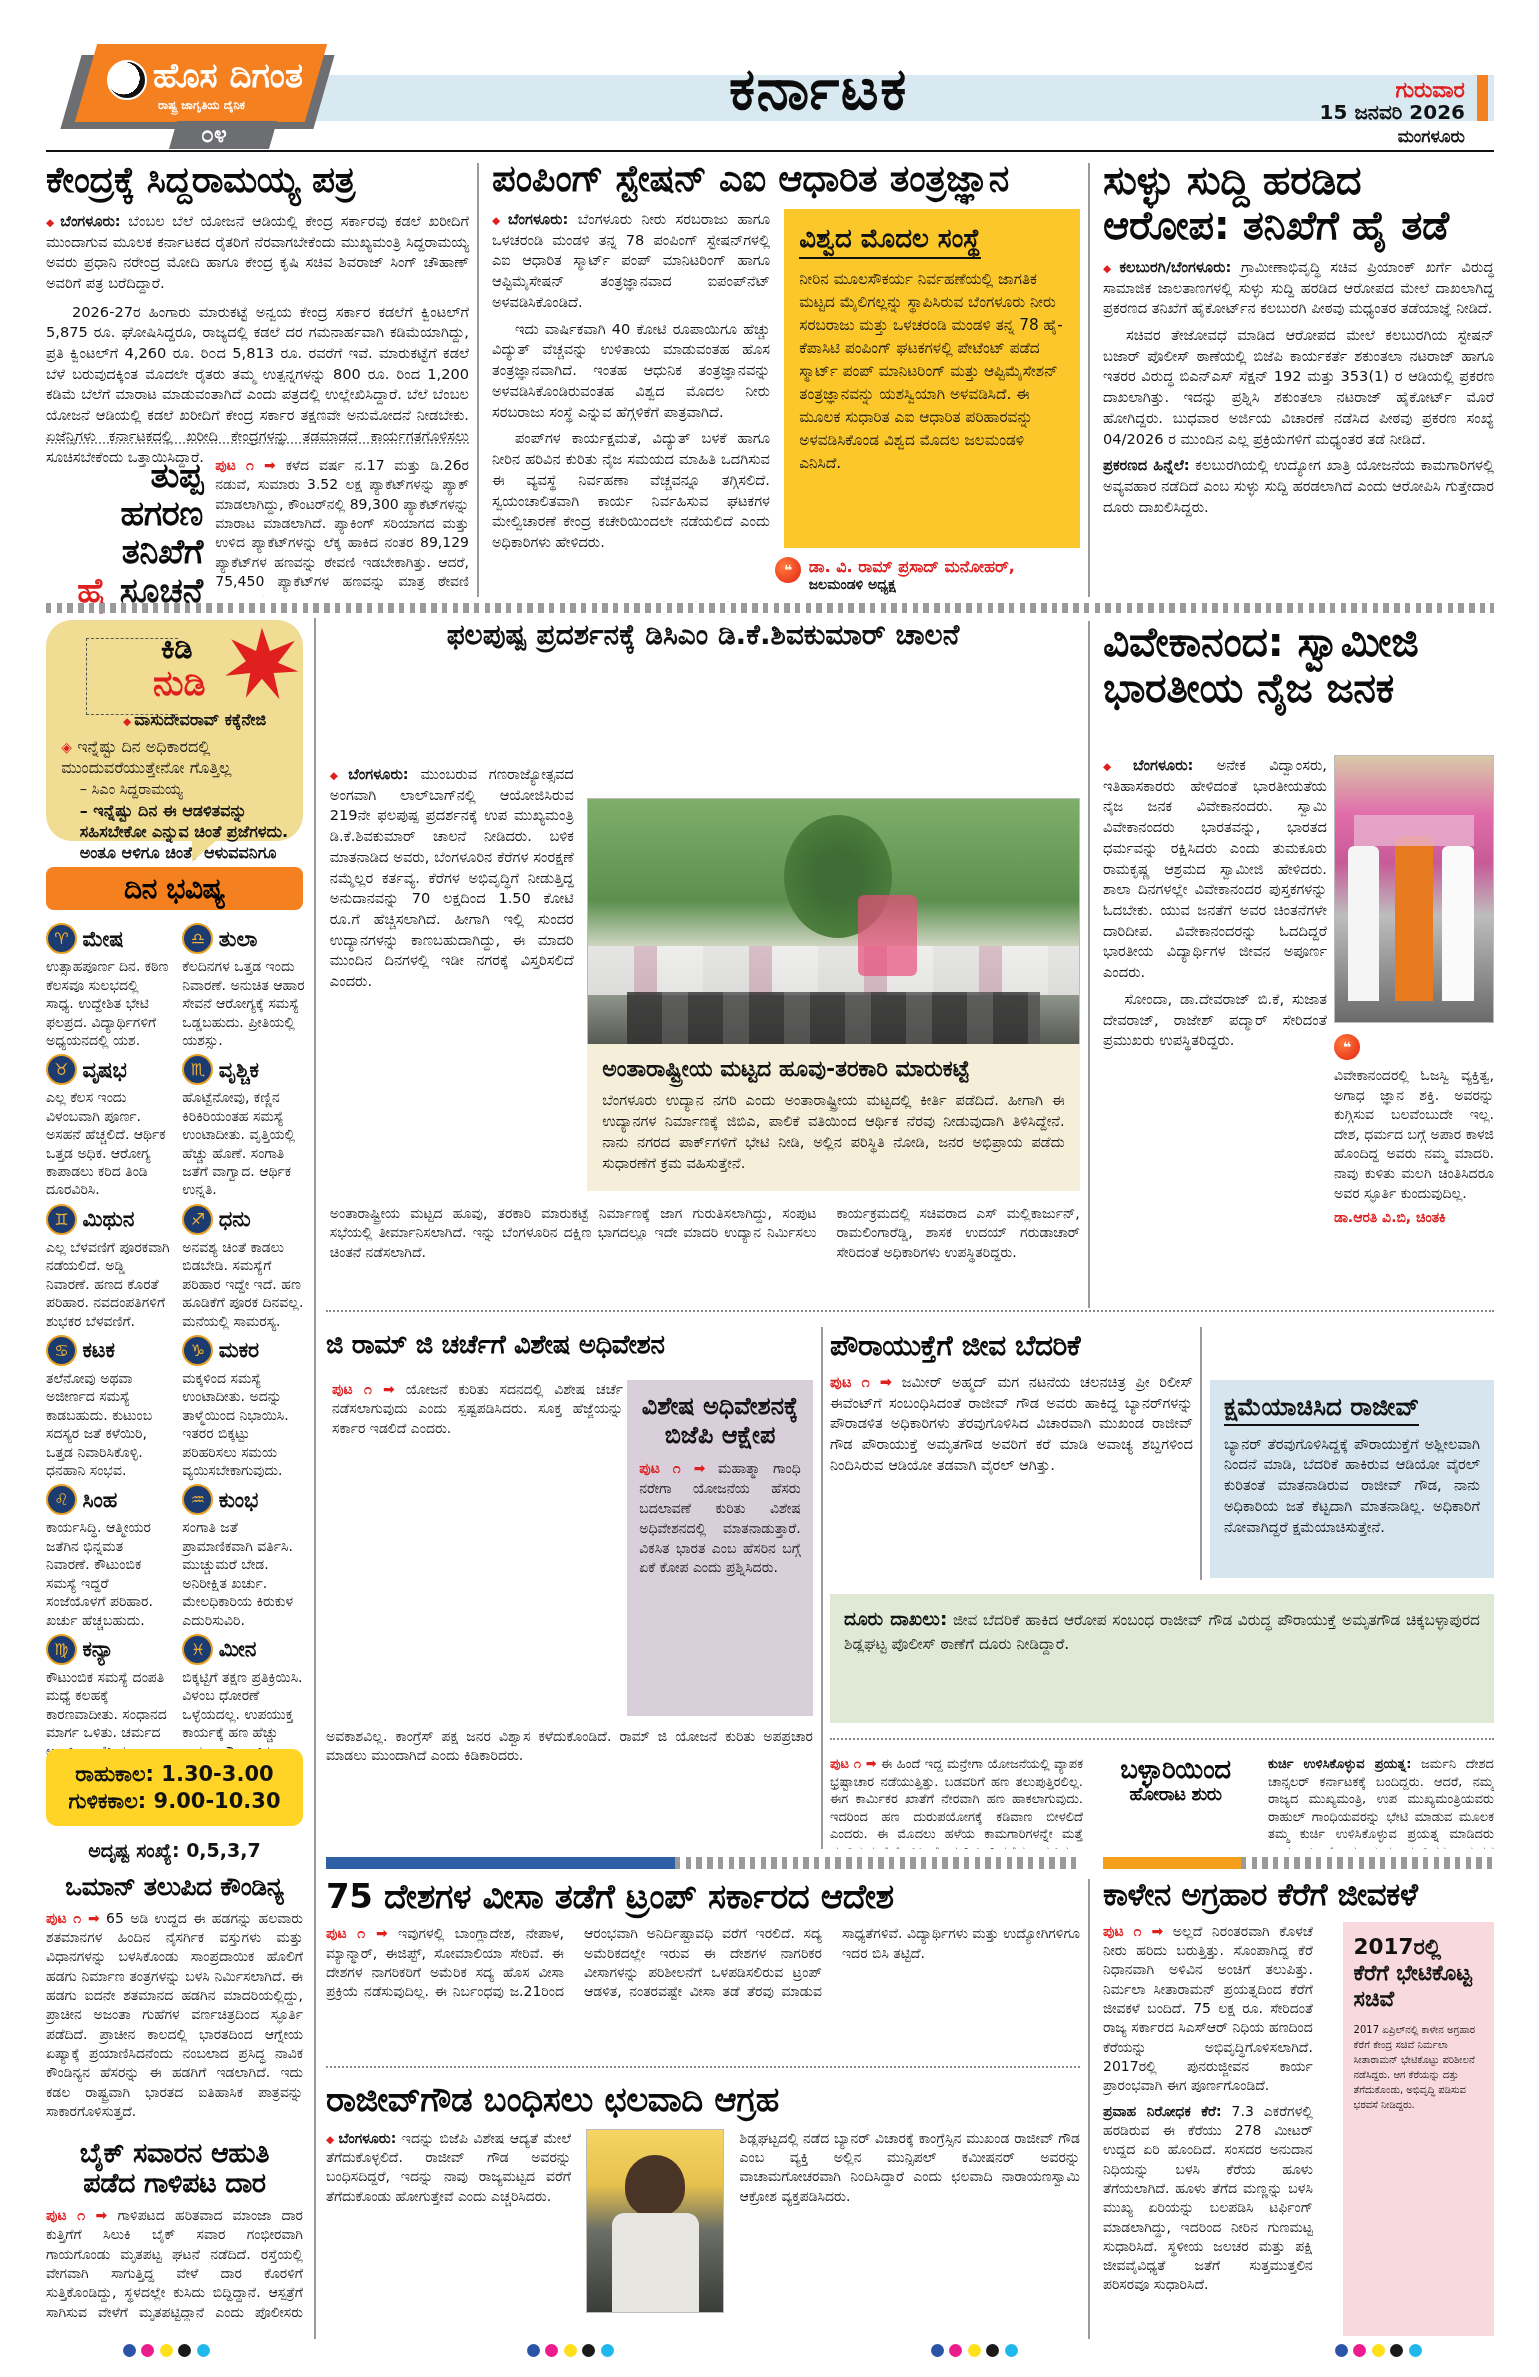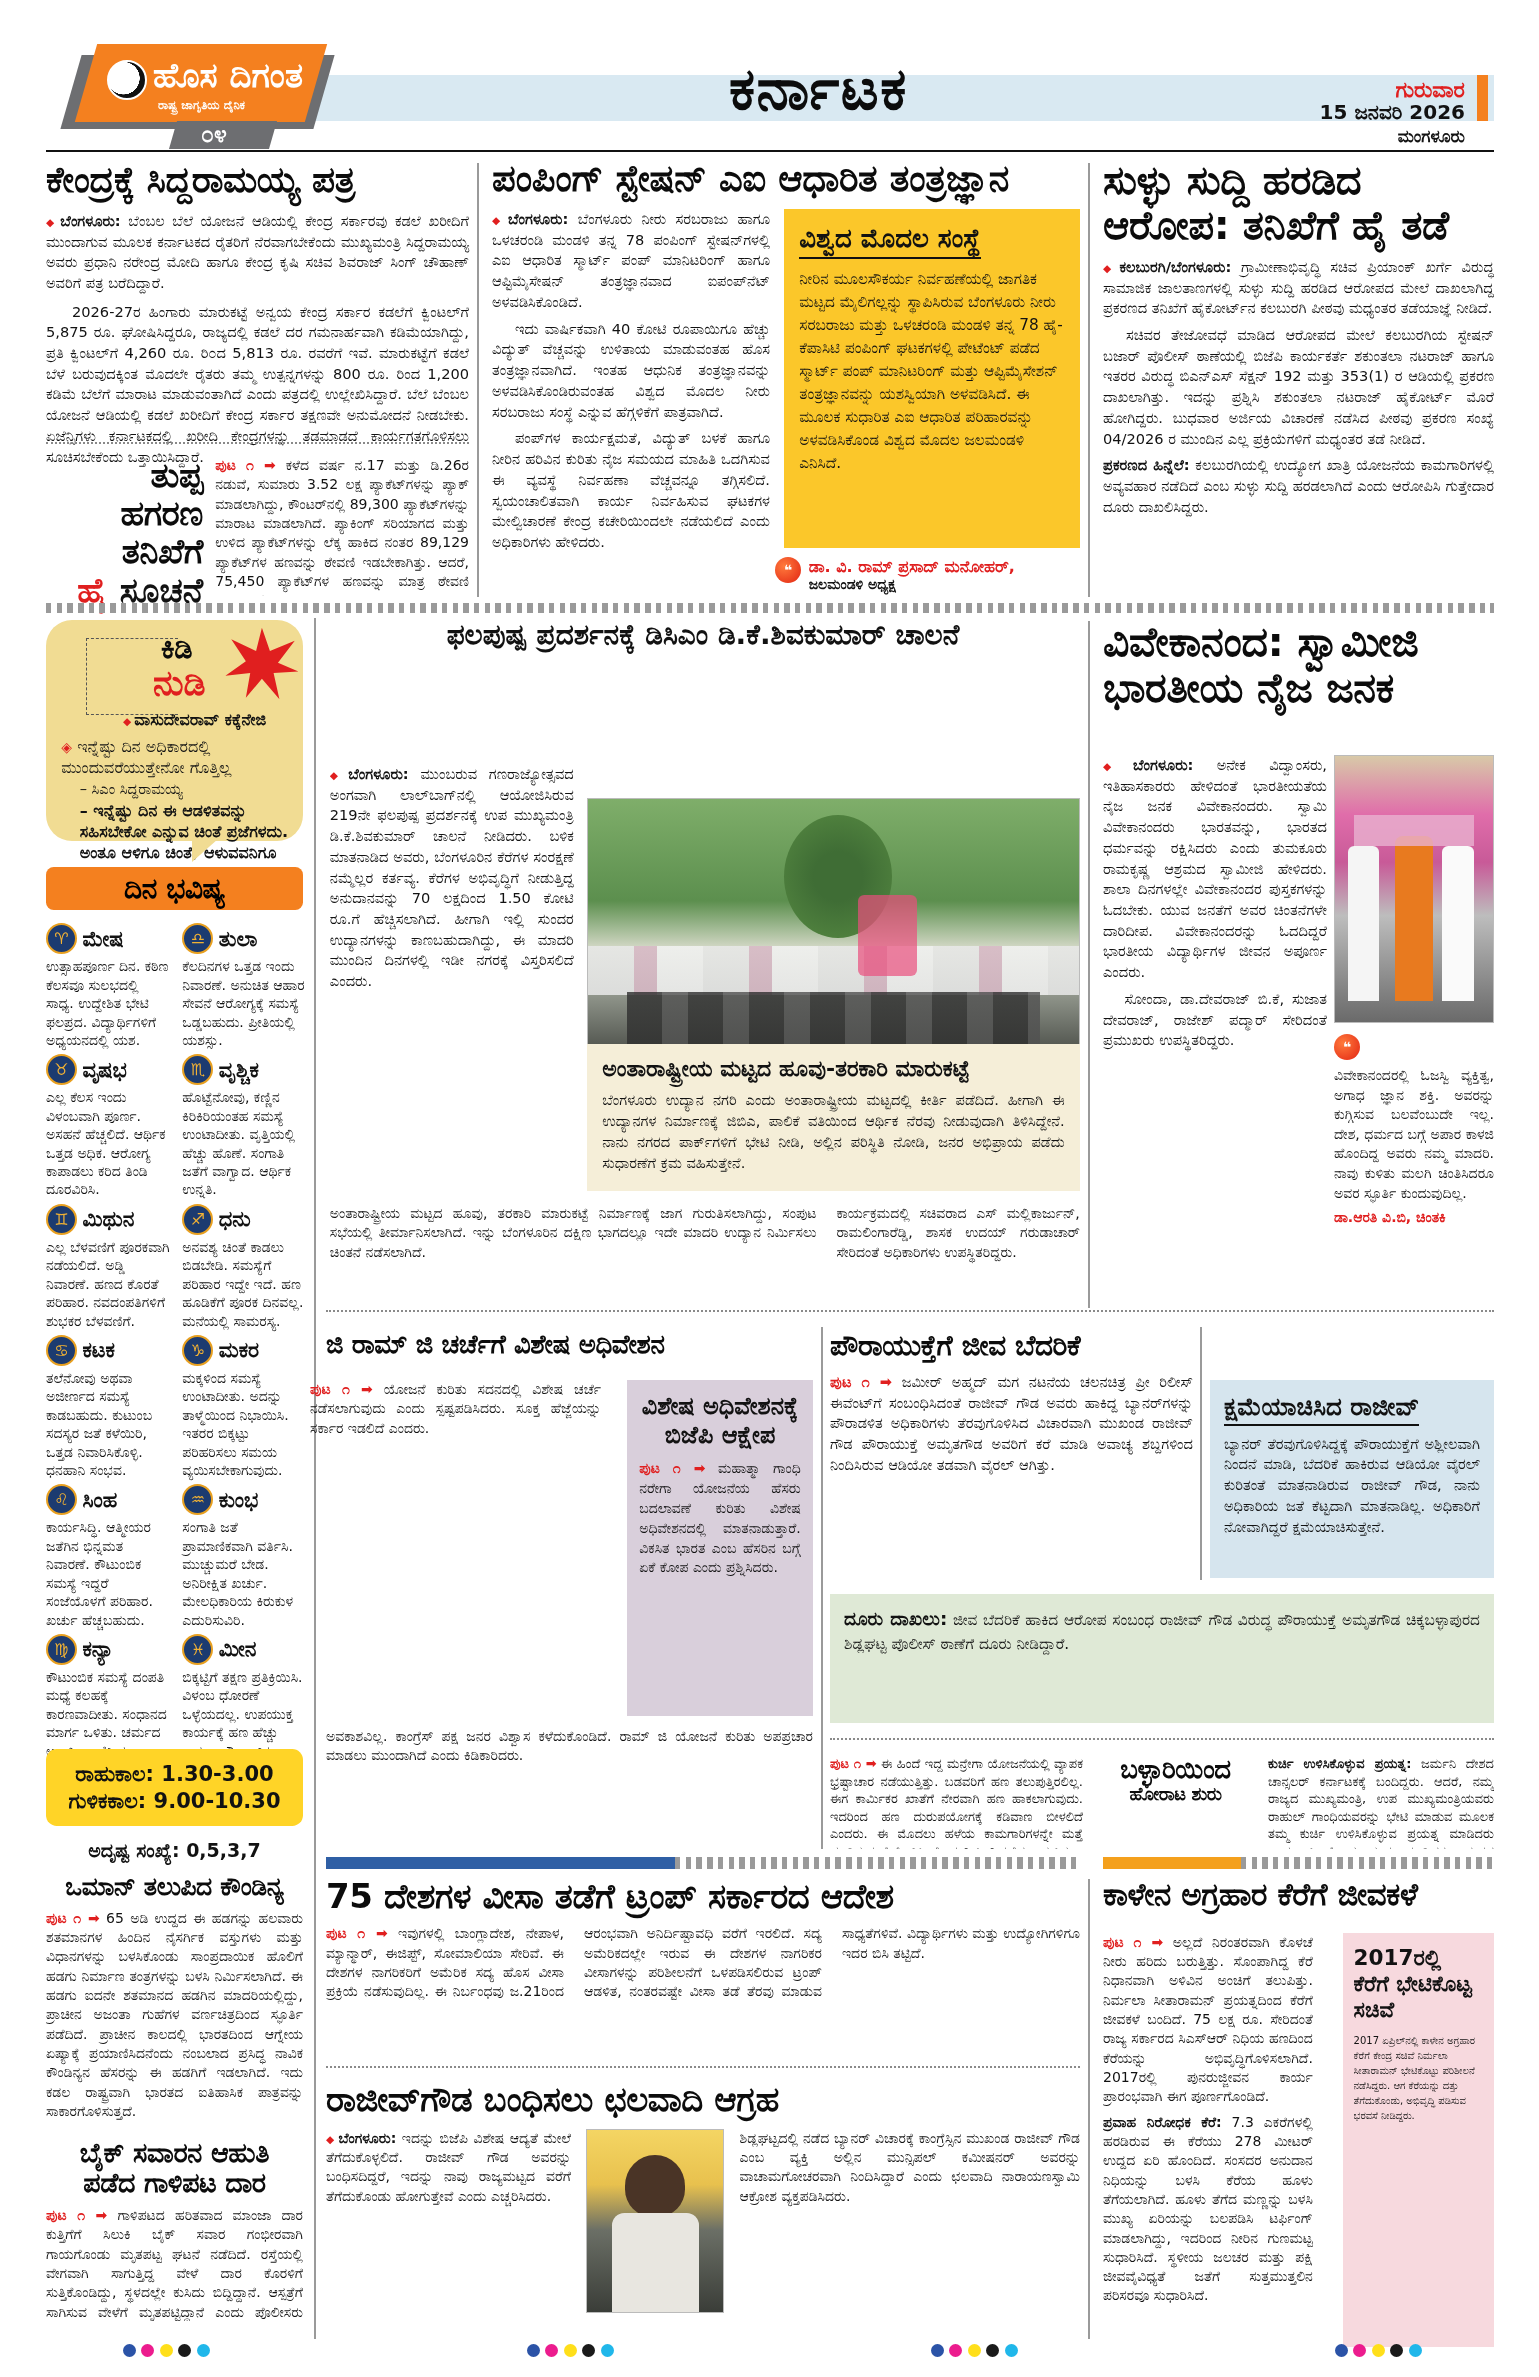--- a/index.html
+++ b/index.html
@@ -274,21 +274,21 @@
   </div>
   <div class="abs" style="left:1334px;top:1034px;width:160px;">
     <span class="flame">❝</span>
     <p style="font-size:14px;line-height:1.4;text-align:justify;margin-top:6.1px;">ವಿವೇಕಾನಂದರಲ್ಲಿ ಓಜಸ್ವಿ ವ್ಯಕ್ತಿತ್ವ, ಅಗಾಧ ಜ್ಞಾನ ಶಕ್ತಿ. ಅವರನ್ನು ಕುಗ್ಗಿಸುವ ಬಲವೆಂಬುದೇ ಇಲ್ಲ. ದೇಶ, ಧರ್ಮದ ಬಗ್ಗೆ ಅಪಾರ ಕಾಳಜಿ ಹೊಂದಿದ್ದ ಅವರು ನಮ್ಮ ಮಾದರಿ. ನಾವು ಕುಳಿತು ಮಲಗಿ ಚಿಂತಿಸಿದರೂ ಅವರ ಸ್ಫೂರ್ತಿ ಕುಂದುವುದಿಲ್ಲ.</p>
     <p style="font-size:14px;font-weight:800;color:var(--red);margin-top:6.1px;">ಡಾ.ಆರತಿ ವಿ.ಬಿ, ಚಿಂತಕಿ</p>
   </div>
 
   <div class="abs" style="left:326px;top:1330px;width:487px;">
     <div class="hl" style="font-size:26px;">ಜಿ ರಾಮ್ ಜಿ ಚರ್ಚೆಗೆ ವಿಶೇಷ ಅಧಿವೇಶನ</div>
   </div>
-  <p class="abs small-txt clip" style="left:310px;top:1380px;width:291px;height:337px;"><span class="pgref">ಪುಟ ೧ ➡</span> <span>ಯೋಜನೆ ಕುರಿತು ಸದನದಲ್ಲಿ ವಿಶೇಷ ಚರ್ಚೆ ನಡೆಸಲಾಗುವುದು ಎಂದು ಸ್ಪಷ್ಟಪಡಿಸಿದರು. ಸೂಕ್ತ ಹೆಜ್ಜೆಯನ್ನು ಸರ್ಕಾರ ಇಡಲಿದೆ ಎಂದರು.</span></p>
+  <p class="abs small-txt clip" style="left:332px;top:1380px;width:291px;height:337px;"><span class="pgref">ಪುಟ ೧ ➡</span> <span>ಯೋಜನೆ ಕುರಿತು ಸದನದಲ್ಲಿ ವಿಶೇಷ ಚರ್ಚೆ ನಡೆಸಲಾಗುವುದು ಎಂದು ಸ್ಪಷ್ಟಪಡಿಸಿದರು. ಸೂಕ್ತ ಹೆಜ್ಜೆಯನ್ನು ಸರ್ಕಾರ ಇಡಲಿದೆ ಎಂದರು.</span></p>
   <div class="abs" style="left:627px;top:1380px;width:186px;height:336px;background:var(--purplebox);padding:12.3px;">
     <div class="boxtitle" style="font-size:24px;text-align:center;">ವಿಶೇಷ ಅಧಿವೇಶನಕ್ಕೆ ಬಿಜೆಪಿ ಆಕ್ಷೇಪ</div>
     <p class="clip" style="font-size:14px;line-height:1.42;margin-top:9.2px;height:230px;text-align:justify;"><span class="pgref">ಪುಟ ೧ ➡</span> <span>ಮಹಾತ್ಮಾ ಗಾಂಧಿ ನರೇಗಾ ಯೋಜನೆಯ ಹೆಸರು ಬದಲಾವಣೆ ಕುರಿತು ವಿಶೇಷ ಅಧಿವೇಶನದಲ್ಲಿ ಮಾತನಾಡುತ್ತಾರೆ. ವಿಕಸಿತ ಭಾರತ ಎಂಬ ಹೆಸರಿನ ಬಗ್ಗೆ ಏಕೆ ಕೋಪ ಎಂದು ಪ್ರಶ್ನಿಸಿದರು.</span></p>
   </div>
   <p class="abs small-txt clip" style="left:326px;top:1727px;width:487px;height:115px;">ಅವಕಾಶವಿಲ್ಲ. ಕಾಂಗ್ರೆಸ್ ಪಕ್ಷ ಜನರ ವಿಶ್ವಾಸ ಕಳೆದುಕೊಂಡಿದೆ. ರಾಮ್ ಜಿ ಯೋಜನೆ ಕುರಿತು ಅಪಪ್ರಚಾರ ಮಾಡಲು ಮುಂದಾಗಿದೆ ಎಂದು ಕಿಡಿಕಾರಿದರು.</p>
 
   <div class="abs" style="left:830px;top:1330px;width:363px;">
     <div class="hl" style="font-size:28px;">ಪೌರಾಯುಕ್ತೆಗೆ ಜೀವ ಬೆದರಿಕೆ</div>
     <p class="body-txt clip" style="margin-top:10.7px;height:198px;"><span class="pgref">ಪುಟ ೧ ➡</span> <span>ಜಮೀರ್ ಅಹ್ಮದ್ ಮಗ ನಟನೆಯ ಚಲನಚಿತ್ರ ಪ್ರೀ ರಿಲೀಸ್ ಈವೆಂಟ್‌ಗೆ ಸಂಬಂಧಿಸಿದಂತೆ ರಾಜೀವ್ ಗೌಡ ಅವರು ಹಾಕಿದ್ದ ಬ್ಯಾನರ್‌ಗಳನ್ನು ಪೌರಾಡಳಿತ ಅಧಿಕಾರಿಗಳು ತೆರವುಗೊಳಿಸಿದ ವಿಚಾರವಾಗಿ ಮುಖಂಡ ರಾಜೀವ್ ಗೌಡ ಪೌರಾಯುಕ್ತೆ ಅಮೃತಗೌಡ ಅವರಿಗೆ ಕರೆ ಮಾಡಿ ಅವಾಚ್ಯ ಶಬ್ದಗಳಿಂದ ನಿಂದಿಸಿರುವ ಆಡಿಯೋ ತಡವಾಗಿ ವೈರಲ್ ಆಗಿತ್ತು.</span></p>
   </div>
@@ -332,21 +332,21 @@
       <div class="photo" style="width:138px;height:184px;background:linear-gradient(180deg,#f4d563 0%,#e8c14e 30%,#6b6f66 55%,#3a3d38 100%);">
         <div class="abs" style="left:28%;top:14%;width:44%;height:34%;background:#4a3426;border-radius:50% 50% 45% 45%;"></div>
         <div class="abs" style="left:18%;top:46%;width:64%;height:54%;background:#e8e6e0;border-radius:12.3px 12.3px 0 0;"></div>
       </div>
       <p class="small-txt clip" style="flex:1;height:230px;">ಶಿಡ್ಲಘಟ್ಟದಲ್ಲಿ ನಡೆದ ಬ್ಯಾನರ್ ವಿಚಾರಕ್ಕೆ ಕಾಂಗ್ರೆಸ್ಸಿನ ಮುಖಂಡ ರಾಜೀವ್ ಗೌಡ ಎಂಬ ವ್ಯಕ್ತಿ ಅಲ್ಲಿನ ಮುನ್ಸಿಪಲ್ ಕಮೀಷನರ್ ಅವರನ್ನು ವಾಚಾಮಗೋಚರವಾಗಿ ನಿಂದಿಸಿದ್ದಾರೆ ಎಂದು ಛಲವಾದಿ ನಾರಾಯಣಸ್ವಾಮಿ ಆಕ್ರೋಶ ವ್ಯಕ್ತಪಡಿಸಿದರು.</p>
     </div>
   </div>
 
   <div class="abs" style="left:1103px;top:1877px;width:391px;">
     <div class="hl" style="font-size:31px;">ಕಾಳೇನ ಅಗ್ರಹಾರ ಕೆರೆಗೆ ಜೀವಕಳೆ</div>
-    <div style="margin-top:21px;display:flex;gap:30px;">
+    <div style="margin-top:10px;display:flex;gap:30px;">
       <div class="clip" style="width:221px;height:414px;">
         <p class="small-txt"><span class="pgref">ಪುಟ ೧ ➡</span> <span>ಅಲ್ಲದೆ ನಿರಂತರವಾಗಿ ಕೊಳಚೆ ನೀರು ಹರಿದು ಬರುತ್ತಿತ್ತು. ಸೊಂಪಾಗಿದ್ದ ಕೆರೆ ನಿಧಾನವಾಗಿ ಅಳಿವಿನ ಅಂಚಿಗೆ ತಲುಪಿತ್ತು. ನಿರ್ಮಲಾ ಸೀತಾರಾಮನ್ ಪ್ರಯತ್ನದಿಂದ ಕೆರೆಗೆ ಜೀವಕಳೆ ಬಂದಿದೆ. 75 ಲಕ್ಷ ರೂ. ಸೇರಿದಂತೆ ರಾಜ್ಯ ಸರ್ಕಾರದ ಸಿಎಸ್‌ಆರ್ ನಿಧಿಯ ಹಣದಿಂದ ಕೆರೆಯನ್ನು ಅಭಿವೃದ್ಧಿಗೊಳಿಸಲಾಗಿದೆ. 2017ರಲ್ಲಿ ಪುನರುಜ್ಜೀವನ ಕಾರ್ಯ ಪ್ರಾರಂಭವಾಗಿ ಈಗ ಪೂರ್ಣಗೊಂಡಿದೆ.</span></p>
         <p class="small-txt" style="margin-top:6.1px;"><span class="dl">ಪ್ರವಾಹ ನಿರೋಧಕ ಕೆರೆ:</span> <span>7.3 ಎಕರೆಗಳಲ್ಲಿ ಹರಡಿರುವ ಈ ಕೆರೆಯು 278 ಮೀಟರ್ ಉದ್ದದ ಏರಿ ಹೊಂದಿದೆ. ಸಂಸದರ ಅನುದಾನ ನಿಧಿಯನ್ನು ಬಳಸಿ ಕೆರೆಯ ಹೂಳು ತೆಗೆಯಲಾಗಿದೆ. ಹೂಳು ತೆಗೆದ ಮಣ್ಣನ್ನು ಬಳಸಿ ಮುಖ್ಯ ಏರಿಯನ್ನು ಬಲಪಡಿಸಿ ಟರ್ಫಿಂಗ್ ಮಾಡಲಾಗಿದ್ದು, ಇದರಿಂದ ನೀರಿನ ಗುಣಮಟ್ಟ ಸುಧಾರಿಸಿದೆ. ಸ್ಥಳೀಯ ಜಲಚರ ಮತ್ತು ಪಕ್ಷಿ ಜೀವವೈವಿಧ್ಯತೆ ಜತೆಗೆ ಸುತ್ತಮುತ್ತಲಿನ ಪರಿಸರವೂ ಸುಧಾರಿಸಿದೆ.</span></p>
       </div>
       <div style="width:158px;height:414px;background:var(--pinkbox);padding:12.3px 10.7px;">
         <div class="boxtitle" style="font-size:21.5px;">2017ರಲ್ಲಿ ಕೆರೆಗೆ ಭೇಟಿಕೊಟ್ಟ ಸಚಿವೆ</div>
         <p class="clip" style="font-size:10px;line-height:1.5;margin-top:10.7px;height:291px;">2017 ಏಪ್ರಿಲ್‌ನಲ್ಲಿ ಕಾಳೇನ ಅಗ್ರಹಾರ ಕೆರೆಗೆ ಕೇಂದ್ರ ಸಚಿವೆ ನಿರ್ಮಲಾ ಸೀತಾರಾಮನ್ ಭೇಟಿಕೊಟ್ಟು ಪರಿಶೀಲನೆ ನಡೆಸಿದ್ದರು. ಆಗ ಕೆರೆಯನ್ನು ದತ್ತು ತೆಗೆದುಕೊಂಡು, ಅಭಿವೃದ್ಧಿ ಪಡಿಸುವ ಭರವಸೆ ನೀಡಿದ್ದರು.</p>
       </div>
     </div>
   </div>

